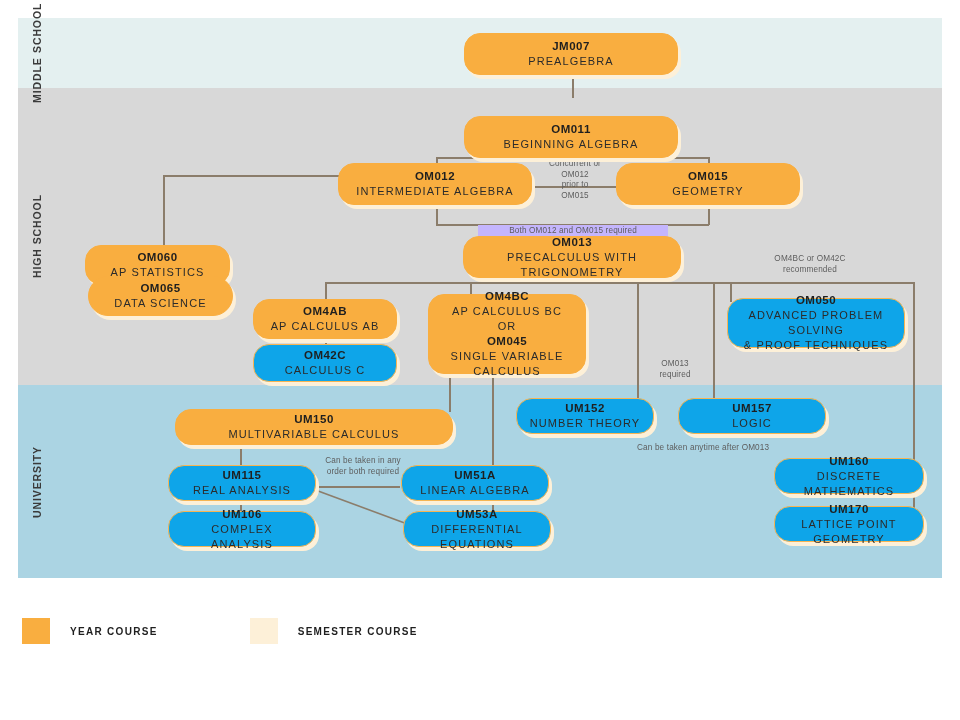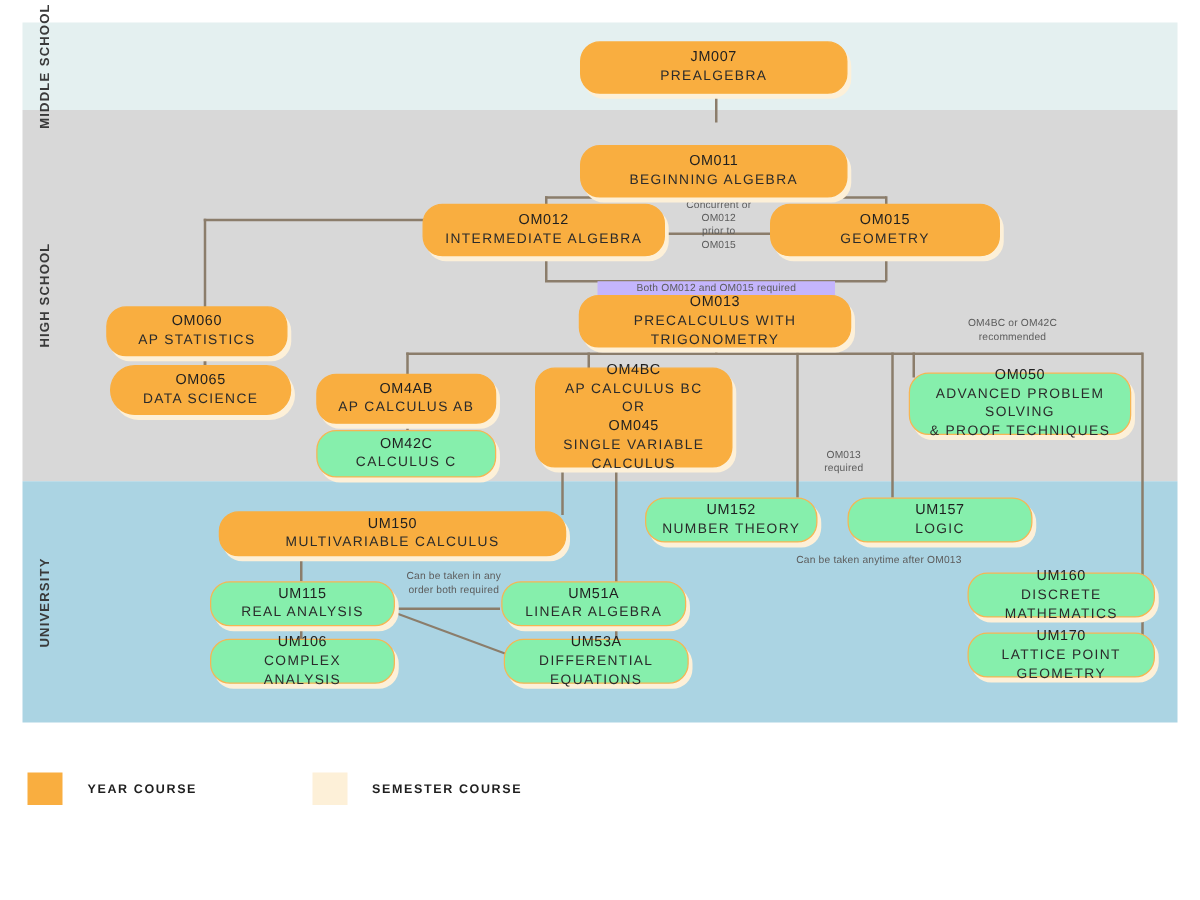--- a/index.html
+++ b/index.html
@@ -45,25 +45,25 @@
     text-align: center;
     padding: 5px 10px;
     box-shadow: 3px 4px 0 0 #fdf0d8;
     line-height: 15px;
   }
   .course.year {
     background: #f9ae40;
     border: 1px solid #f9ae40;
   }
   .course.semester {
-    background: #86efac;
+    background: #0ea5e9;
     border: 1.4px solid #f6b553;
   }
   .course .code {
-    font-weight: 400; font-size: 11.5px; color: #1f1f1f;
+    font-weight: 700; font-size: 11.5px; color: #1f1f1f;
     letter-spacing: 0.5px;
   }
   .course .title {
     font-size: 11px; color: #2b2b2b; letter-spacing: 1.1px;
   }
 
   
   .note {
     position: absolute; z-index: 2;
     font-size: 8.2px; color: #5d5d5d;
@@ -202,21 +202,21 @@
   <div class="course year" style="left:463px; top:236px; width:218px; height:42px;">
     <span class="code">OM013</span>
     <span class="title">PRECALCULUS WITH TRIGONOMETRY</span>
   </div>
 
   <div class="course year" style="left:85px; top:245px; width:145px; height:40px;">
     <span class="code">OM060</span>
     <span class="title">AP STATISTICS</span>
   </div>
 
-  <div class="course year" style="left:88px; top:292px; width:145px; height:40px;border-radius:20px;">
+  <div class="course year" style="left:88px; top:276px; width:145px; height:40px;border-radius:20px;">
     <span class="code">OM065</span>
     <span class="title">DATA SCIENCE</span>
   </div>
 
   <div class="course year" style="left:253px; top:299px; width:144px; height:40px;">
     <span class="code">OM4AB</span>
     <span class="title">AP CALCULUS AB</span>
   </div>
 
   <div class="course semester" style="left:253px; top:344px; width:144px; height:38px;">

